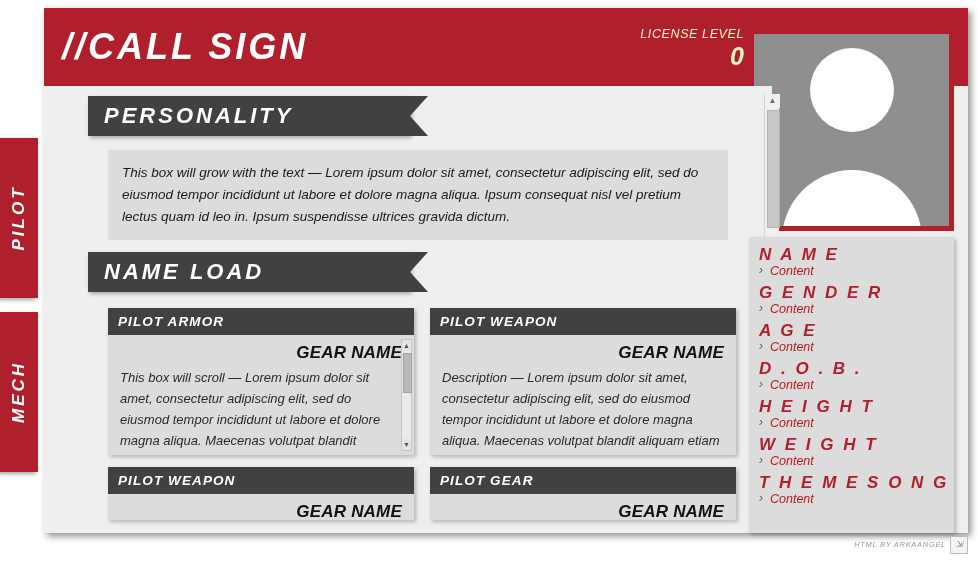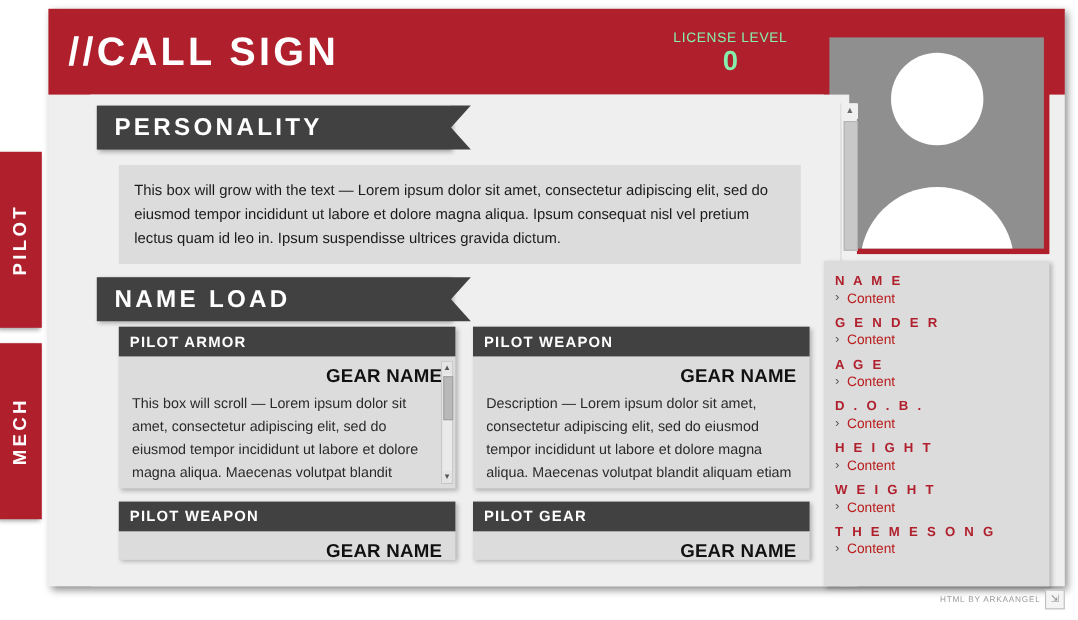--- a/index.html
+++ b/index.html
@@ -12,20 +12,21 @@
     height: 564px;
     font-family: "Liberation Sans", sans-serif;
     overflow: hidden;
   }
 
   #app {
     position: relative;
     width: 980px;
     height: 564px;
     background: #ffffff;
+    font-style: italic;
   }
 
   
   .card {
     position: absolute;
     left: 44px;
     top: 8px;
     width: 924px;
     height: 525px;
     background: #efefef;
@@ -48,22 +49,22 @@
     color: #ffffff;
     font-size: 36px;
     font-weight: bold;
     letter-spacing: 3px;
   }
   .license-wrap {
     position: absolute;
     left: 540px;
     top: 18px;
     width: 160px;
-    text-align: center;
-    color: #86efac;
+    text-align: right;
+    color: #fef9c3;
   }
   .license-label {
     font-size: 12.5px;
     letter-spacing: 0.6px;
     font-weight: normal;
     line-height: 16px;
   }
   .license-value {
     font-size: 25px;
     font-weight: bold;
@@ -188,21 +189,21 @@
     padding: 12px 14px;
     font-size: 13.5px;
     line-height: 22px;
     color: #1a1a1a;
     width: 620px;
     box-sizing: border-box;
   }
 
   
   .gear-grid {
-    margin: 5px 0 0 26px;
+    margin: 16px 0 0 26px;
     width: 656px;
     display: flex;
     flex-wrap: wrap;
     gap: 12px 16px;
   }
   .gear-card {
     width: 306px;
     background: #dcdcdc;
     box-shadow: 2px 2px 4px rgba(0,0,0,0.25);
   }
@@ -319,21 +320,21 @@
     box-shadow: 2px 2px 4px rgba(0,0,0,0.25);
     padding: 10px 0 0 10px;
     box-sizing: border-box;
     overflow: hidden;
   }
   .info-row {
     margin-bottom: 6px;
   }
   .info-label {
     color: #b01f2c;
-    font-size: 12px;
+    font-size: 17px;
     font-weight: bold;
     letter-spacing: 2.5px;
     line-height: 16px;
   }
   .info-value {
     font-size: 12.5px;
     color: #b91c1c;
     line-height: 16px;
     padding-left: 11px;
     position: relative;

